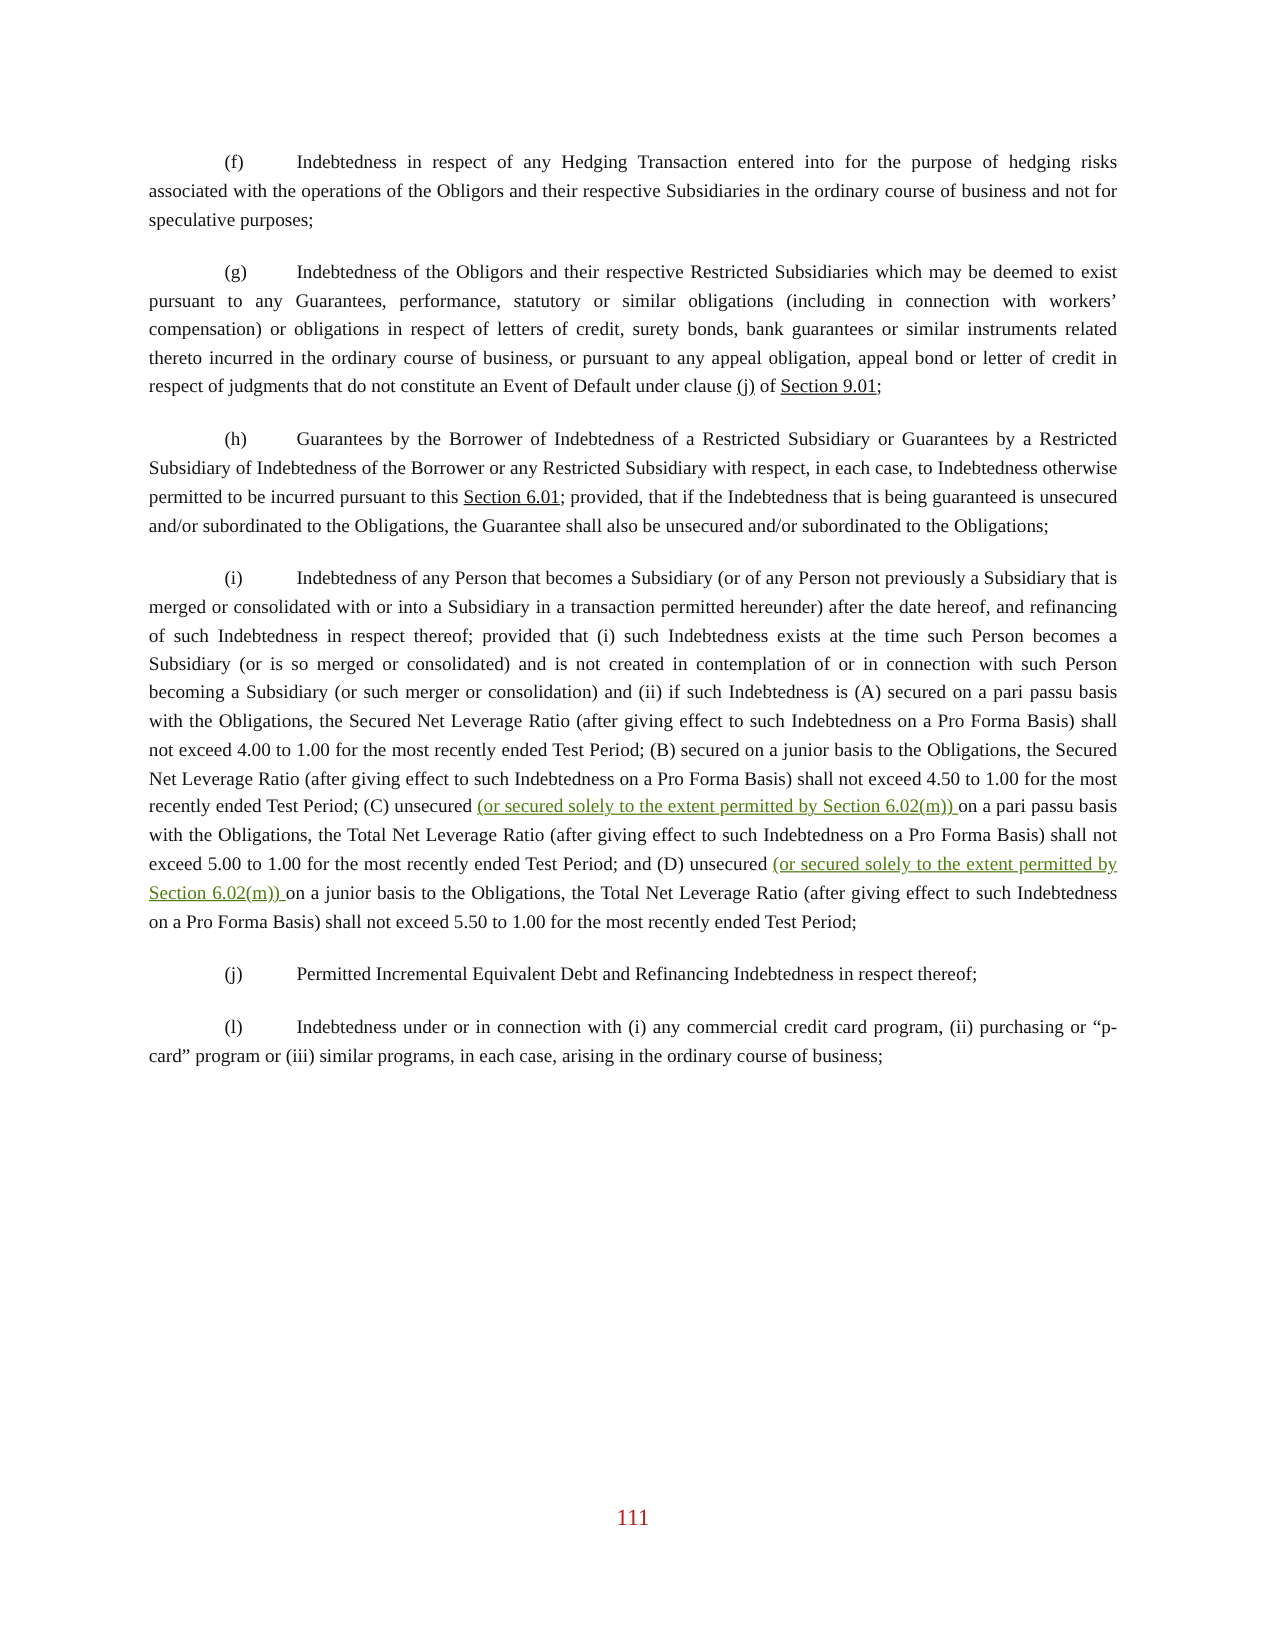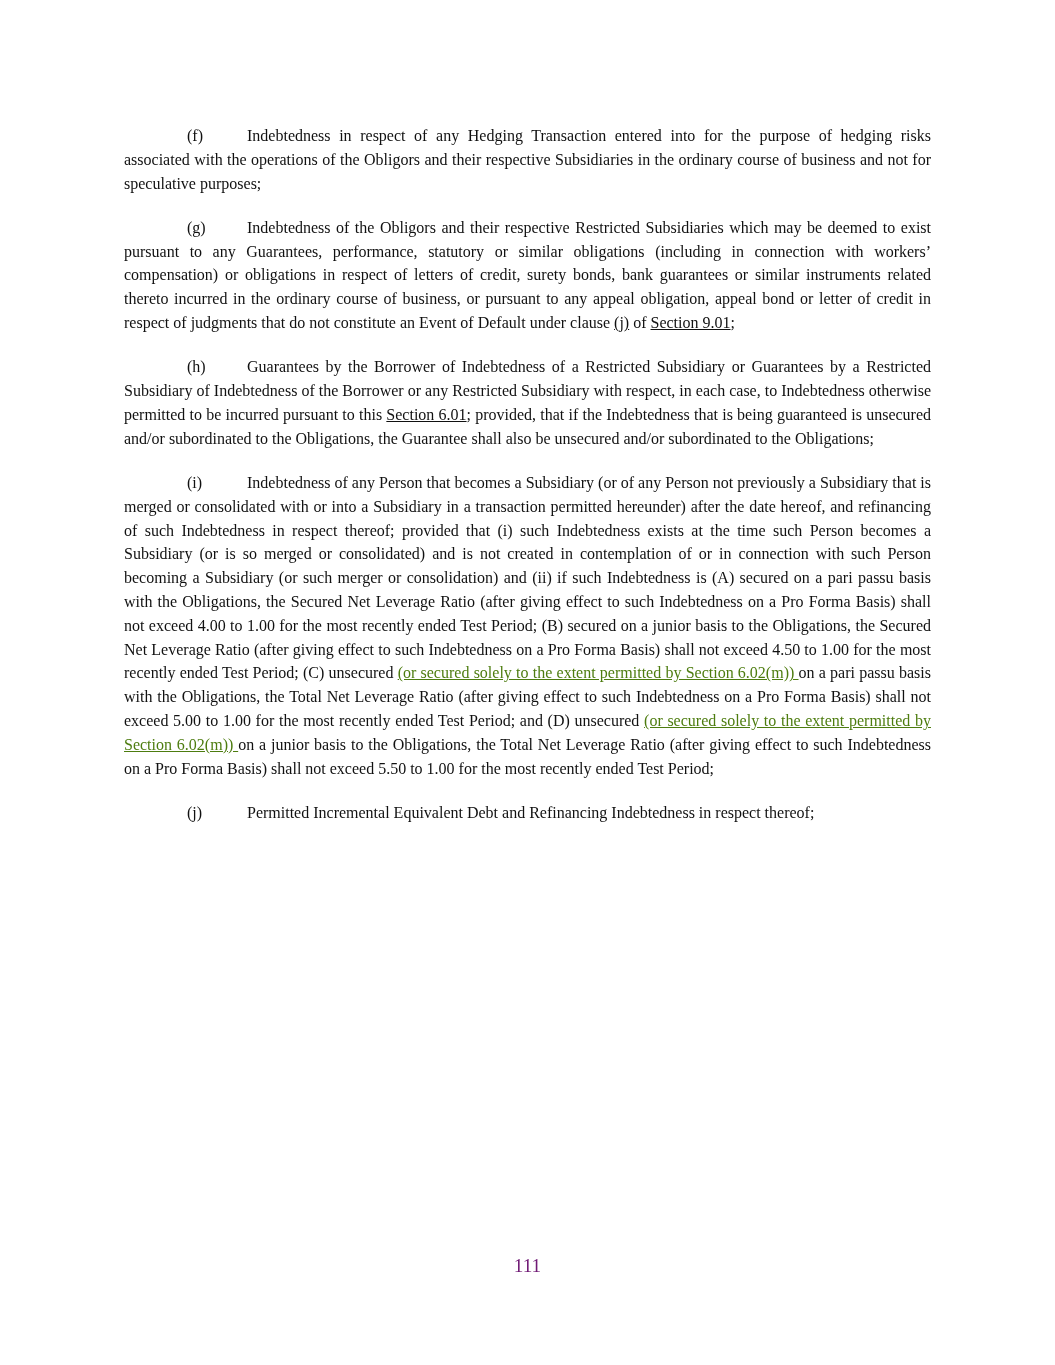--- a/index.html
+++ b/index.html
@@ -8,35 +8,36 @@
     position: absolute; left: 124px; top: 124px; width: 807px;
     font-family: "Liberation Serif", serif; font-size: 16px; line-height: 23.8px; color: #111;
   }
   .para { text-align: justify; margin: 0 0 20.5px 0; text-indent: 63px; }
   .para .label { display: inline-block; width: 60px; text-indent: 0; }
   .u { text-decoration: underline; }
   .i { }
   .ins { color: #4d7c0f; text-decoration: underline; }
   .pagenum {
     position: absolute; left: 0; width: 1055px; top: 1255px; text-align: center;
-    font-family: "Liberation Serif", serif; font-size: 19.2px; color: #701a75;
+    font-family: "Liberation Serif", serif; font-size: 19.2px; color: #b91c1c;
   }
 </style>
 </head>
 <body>
 
 <div class="page">
 
   <p class="para"><span class="label">(f)</span><span>Indebtedness in respect of any Hedging Transaction entered into for the purpose of hedging risks associated with the operations of the Obligors and their respective Subsidiaries in the ordinary course of business and not for speculative purposes;</span></p>
 
   <p class="para"><span class="label">(g)</span><span>Indebtedness of the Obligors and their respective Restricted Subsidiaries which may be deemed to exist pursuant to any Guarantees, performance, statutory or similar obligations (including in connection with workers’ compensation) or obligations in respect of letters of credit, surety bonds, bank guarantees or similar instruments related thereto incurred in the ordinary course of business, or pursuant to any appeal obligation, appeal bond or letter of credit in respect of judgments that do not constitute an Event of Default under clause </span><span class="u">(j)</span><span> of </span><span class="u">Section 9.01</span><span>;</span></p>
 
   <p class="para"><span class="label">(h)</span><span>Guarantees by the Borrower of Indebtedness of a Restricted Subsidiary or Guarantees by a Restricted Subsidiary of Indebtedness of the Borrower or any Restricted Subsidiary with respect, in each case, to Indebtedness otherwise permitted to be incurred pursuant to this </span><span class="u">Section 6.01</span><span>; </span><span class="i">provided</span><span>, that if the Indebtedness that is being guaranteed is unsecured and/or subordinated to the Obligations, the Guarantee shall also be unsecured and/or subordinated to the Obligations;</span></p>
 
   <p class="para"><span class="label">(i)</span><span>Indebtedness of any Person that becomes a Subsidiary (or of any Person not previously a Subsidiary that is merged or consolidated with or into a Subsidiary in a transaction permitted hereunder) after the date hereof, and refinancing of such Indebtedness in respect thereof; </span><span class="i">provided</span><span> that (i) such Indebtedness exists at the time such Person becomes a Subsidiary (or is so merged or consolidated) and is not created in contemplation of or in connection with such Person becoming a Subsidiary (or such merger or consolidation) and (ii) if such Indebtedness is (A) secured on a </span><span class="i">pari passu</span><span> basis with the Obligations, the Secured Net Leverage Ratio (after giving effect to such Indebtedness on a Pro Forma Basis) shall not exceed 4.00 to 1.00 for the most recently ended Test Period; (B) secured on a junior basis to the Obligations, the Secured Net Leverage Ratio (after giving effect to such Indebtedness on a Pro Forma Basis) shall not exceed 4.50 to 1.00 for the most recently ended Test Period; (C) unsecured </span><span class="ins">(or secured solely to the extent permitted by Section 6.02(m)) </span><span>on a </span><span class="i">pari passu</span><span> basis with the Obligations, the Total Net Leverage Ratio (after giving effect to such Indebtedness on a Pro Forma Basis) shall not exceed 5.00 to 1.00 for the most recently ended Test Period; and (D) unsecured </span><span class="ins">(or secured solely to the extent permitted by Section 6.02(m)) </span><span>on a junior basis to the Obligations, the Total Net Leverage Ratio (after giving effect to such Indebtedness on a Pro Forma Basis) shall not exceed 5.50 to 1.00 for the most recently ended Test Period;</span></p>
 
   <p class="para"><span class="label">(j)</span><span>Permitted Incremental Equivalent Debt and Refinancing Indebtedness in respect thereof;</span></p>
 
 
+  <p class="para"><span class="label">(l)</span><span>Indebtedness under or in connection with (i) any commercial credit card program, (ii) purchasing or “p-card” program or (iii) similar programs, in each case, arising in the ordinary course of business;</span></p>
 
 </div>
 
 <div class="pagenum">111</div>
 
 </body></html>

